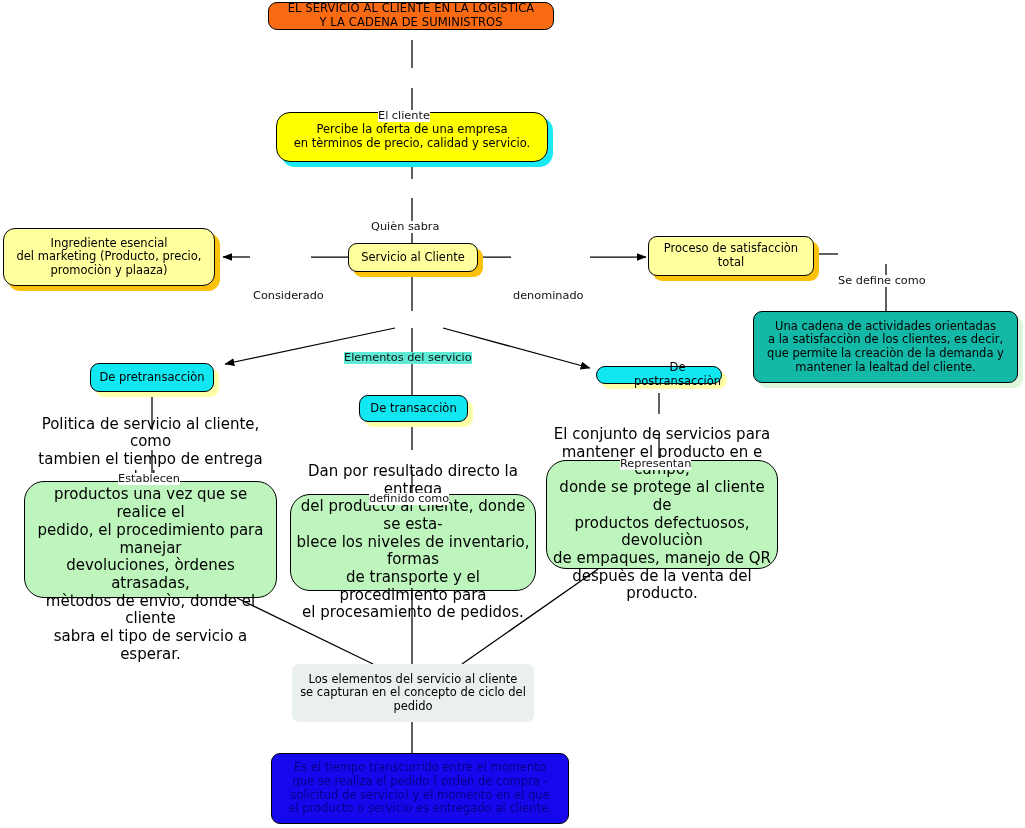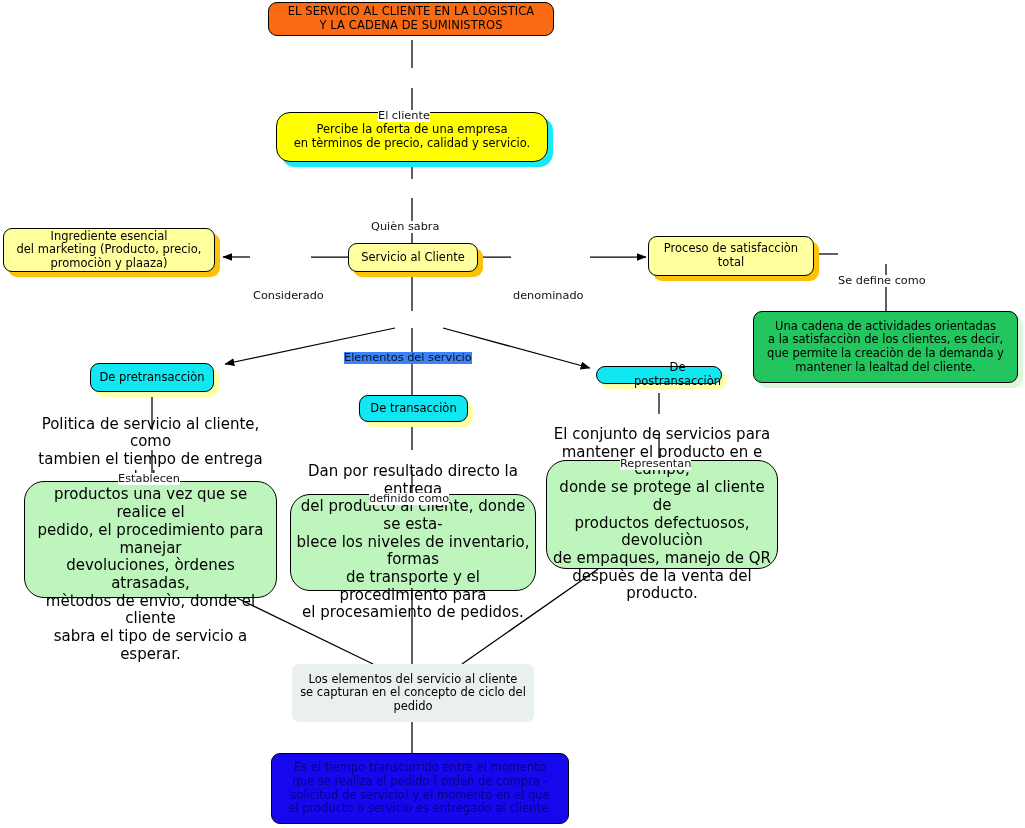--- a/index.html
+++ b/index.html
@@ -21,38 +21,38 @@
 
   
   .n-yellow-pale{background:#ffff9e;border:1.6px solid #000;border-radius:9px;
             font-size:11.5px;box-shadow:5px 5px 0 0 #fcc20a;}
 
   
   .n-cyan{background:#10e7f0;border:1.6px solid #000;border-radius:9px;
             font-size:11.5px;box-shadow:5px 5px 0 0 #ffffa8;}
 
   
-  .n-cyan-big{background:#22c55e;border:1.6px solid #000;border-radius:9px;
+  .n-cyan-big{background:#14b8a6;border:1.6px solid #000;border-radius:9px;
             font-size:11.5px;box-shadow:5px 5px 0 0 #ddf7dd;}
 
   
   .n-green{background:#bdf5bd;border:1.4px solid #000;border-radius:20px;
             font-size:15px;}
 
   
   .n-grey{background:#eaeff0;border:none;border-radius:7px;font-size:11.5px;}
 
   
   .n-blue{background:#1608ec;border:1.6px solid #000;border-radius:9px;
             font-size:11.5px;color:#0a0088;}
 
   
   .lbl{position:absolute;font-size:11.3px;color:#111;background:#ffffff;
        white-space:nowrap;text-align:center;line-height:1.1;margin-top:40px;}
-  .lbl.hl{background:#3b82f6;}
+  .lbl.hl{background:#5eead4;}
 </style>
 </head>
 <body>
 
 <div id="canvas">
 
   <svg id="edges" viewBox="0 0 1025 828" xmlns="http://www.w3.org/2000/svg">
     <defs>
       <marker id="ah" markerWidth="9" markerHeight="9" refX="7.5" refY="3.2" orient="auto" markerUnits="strokeWidth">
         <path d="M0,0 L8,3.2 L0,6.4 z" fill="#000"></path>
@@ -91,33 +91,33 @@
       <line x1="659" y1="434" x2="659" y2="460"></line>
 
       <line x1="237" y1="598" x2="373" y2="664"></line>
       <line x1="412" y1="591" x2="412" y2="664"></line>
       <line x1="598" y1="569" x2="462" y2="664"></line>
 
       <line x1="412" y1="722" x2="412" y2="753"></line>
     </g>
   </svg>
 
-  <div class="node n-orange" style="left:268px;top:2px;width:286px;height:34px;">
+  <div class="node n-orange" style="left:268px;top:2px;width:286px;height:28px;">
     <span>EL SERVICIO AL CLIENTE EN LA LOGISTICA<br>Y LA CADENA DE SUMINISTROS</span>
   </div>
 
   <div class="node n-yellow-bright" style="left:276px;top:112px;width:272px;height:50px;">
     <span>Percibe la oferta de una empresa<br>en tèrminos de precio, calidad y servicio.</span>
   </div>
 
   <div class="node n-yellow-pale" style="left:348px;top:243px;width:130px;height:29px;">
     <span>Servicio al Cliente</span>
   </div>
 
-  <div class="node n-yellow-pale" style="left:3px;top:228px;width:212px;height:44px;">
+  <div class="node n-yellow-pale" style="left:3px;top:228px;width:212px;height:58px;border-radius:12px;">
     <span>Ingrediente esencial<br>del marketing (Producto, precio,<br>promociòn y plaaza)</span>
   </div>
 
   <div class="node n-yellow-pale" style="left:648px;top:236px;width:166px;height:40px;">
     <span>Proceso de satisfacciòn<br>total</span>
   </div>
 
   <div class="node n-cyan-big" style="left:753px;top:311px;width:265px;height:72px;">
     <span>Una cadena de actividades orientadas<br>a la satisfacciòn de los clientes, es decir,<br>que permite la creaciòn de la demanda y<br>mantener la lealtad del cliente.</span>
   </div>

